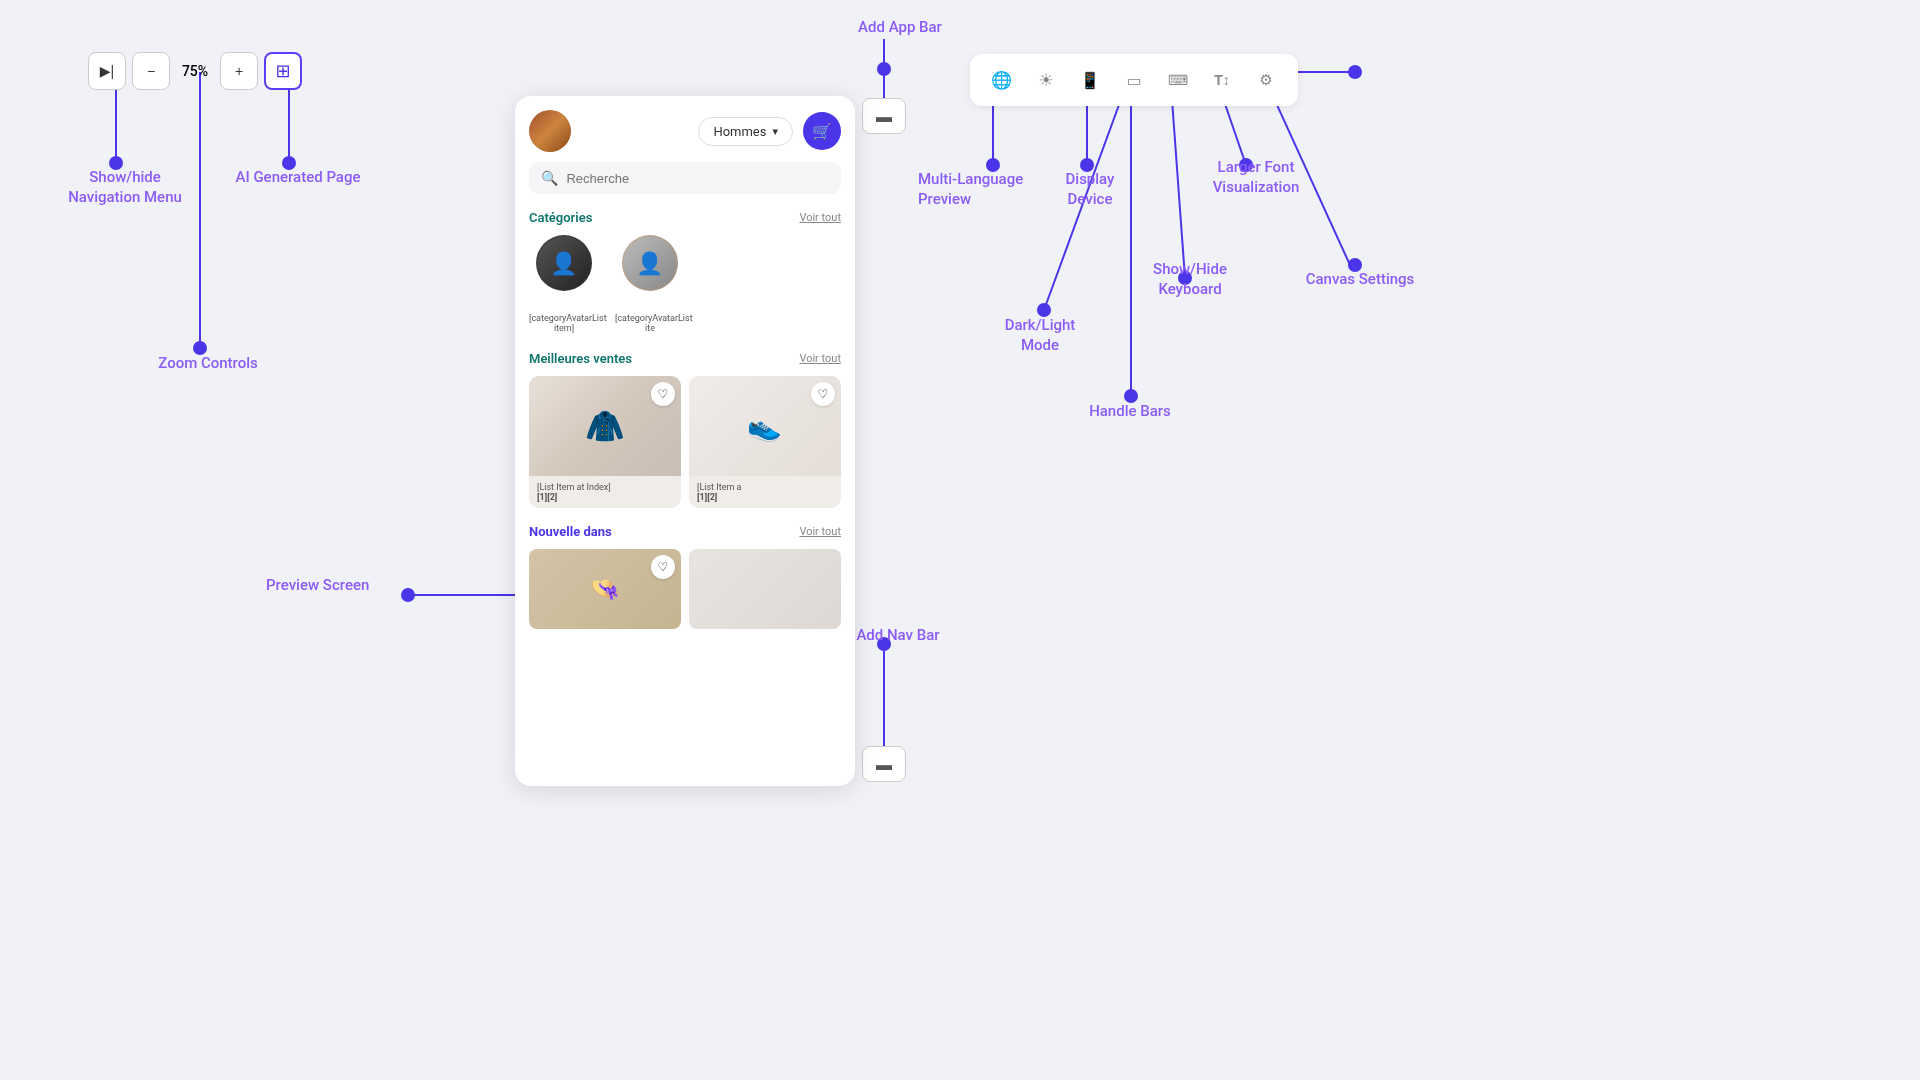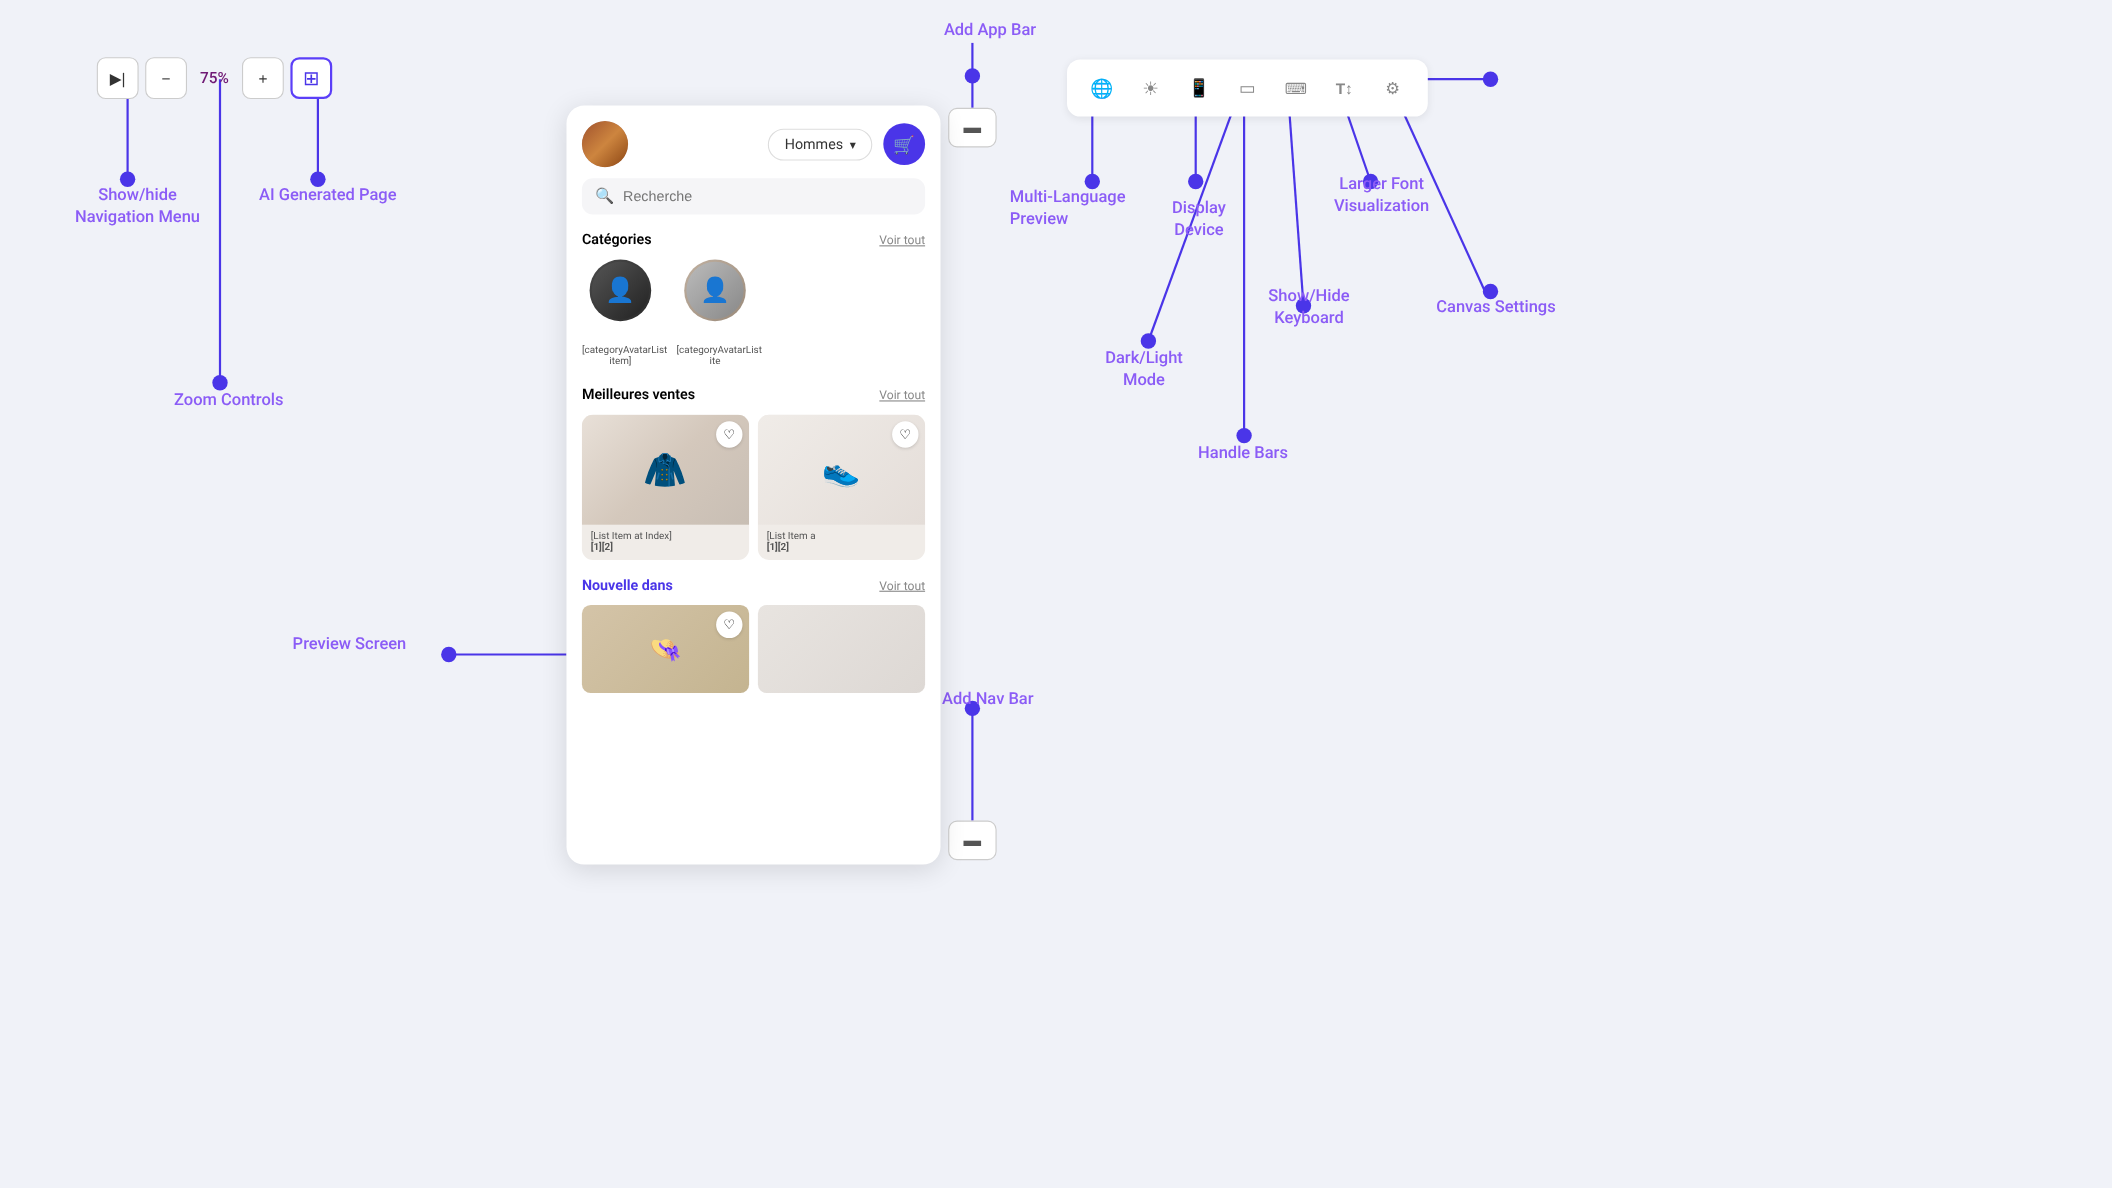--- a/index.html
+++ b/index.html
@@ -34,21 +34,21 @@
       font-size: 14px;
       color: #333;
     }
     .toolbar-btn.active {
       border: 2px solid #5b3ff8;
       background: white;
     }
     .zoom-value {
       font-size: 14px;
       font-weight: 500;
-      color: #701a75;
+      color: #000000;
       min-width: 38px;
       text-align: center;
     }
 
     
     .label {
       position: absolute;
       font-size: 15px;
       font-weight: 500;
       color: #8b5cf6;
@@ -218,21 +218,21 @@
     }
     .section-header {
       display: flex;
       align-items: center;
       justify-content: space-between;
       padding: 4px 14px 10px;
     }
     .section-title {
       font-size: 13px;
       font-weight: 600;
-      color: #000000;
+      color: #0f766e;
     }
     .voir-tout {
       font-size: 11px;
       color: #888;
       cursor: pointer;
       text-decoration: underline;
     }
     .categories-row {
       display: flex;
       gap: 16px;
@@ -444,21 +444,21 @@
   </button>
   <button class="rt-btn">
     <span style="font-size:15px;">⚙</span>
   </button>
 </div>
 
 <div class="dot" style="left:986px; top:158px;"></div>
 <div class="label" style="left:918px; top:170px; width:150px; text-align:left;">Multi-Language<br>Preview</div>
 
 <div class="dot" style="left:1080px; top:158px;"></div>
-<div class="label" style="left:1040px; top:170px; width:100px; text-align:center;margin-top:10px;">Display<br>Device</div>
+<div class="label" style="left:1040px; top:170px; width:100px; text-align:center;">Display<br>Device</div>
 
 <div class="dot" style="left:1037px; top:303px;"></div>
 <div class="label" style="left:980px; top:316px; width:120px; text-align:center;">Dark/Light<br>Mode</div>
 
 <div class="dot" style="left:1124px; top:389px;"></div>
 <div class="label" style="left:1065px; top:402px; width:130px; text-align:center;">Handle Bars</div>
 
 <div class="dot" style="left:1178px; top:271px;"></div>
 <div class="label" style="left:1120px; top:260px; width:140px; text-align:center;">Show/Hide<br>Keyboard</div>
 

